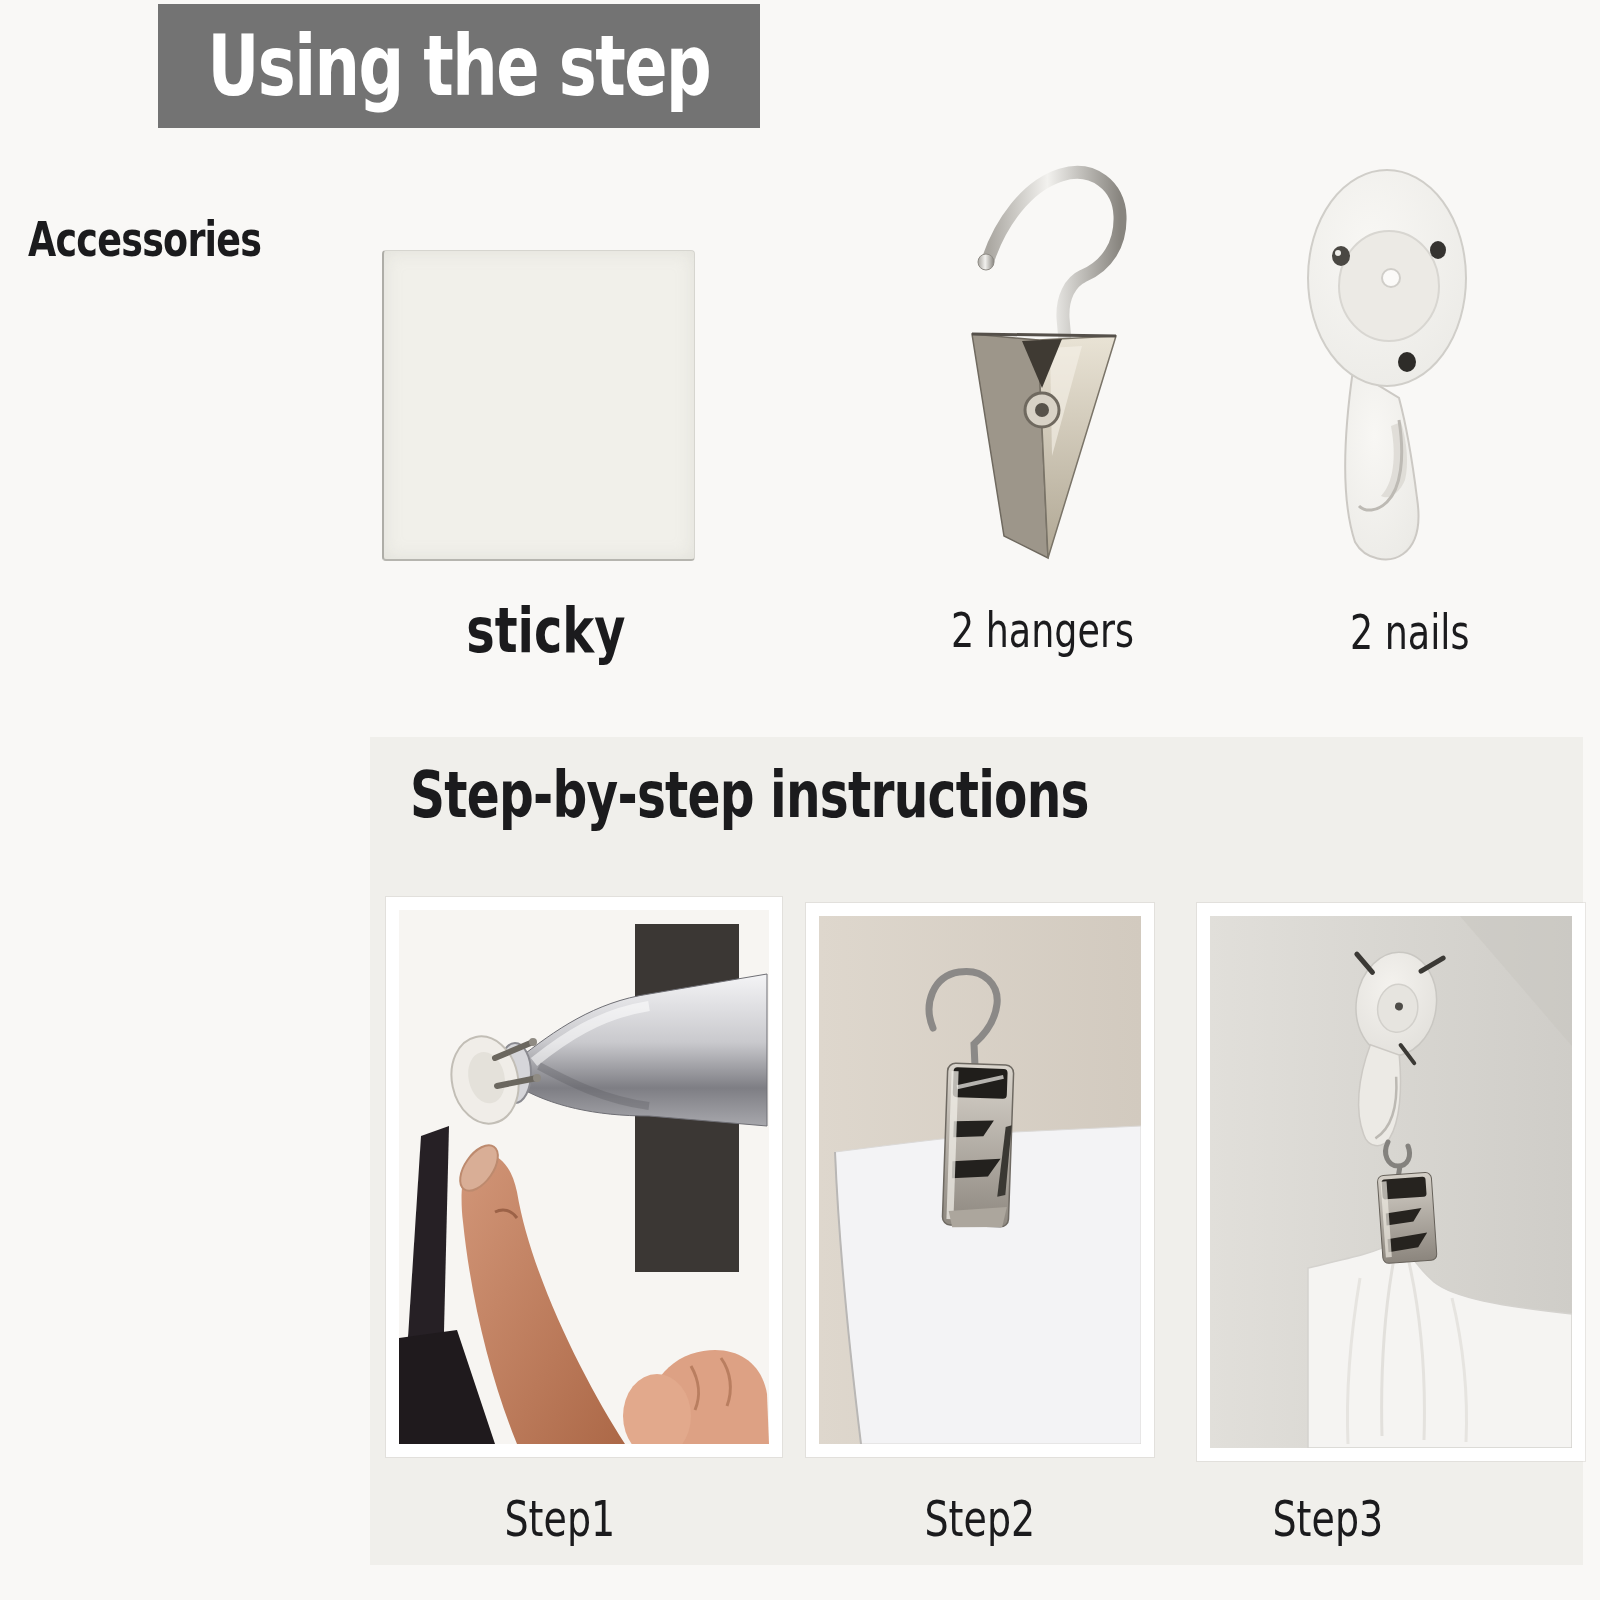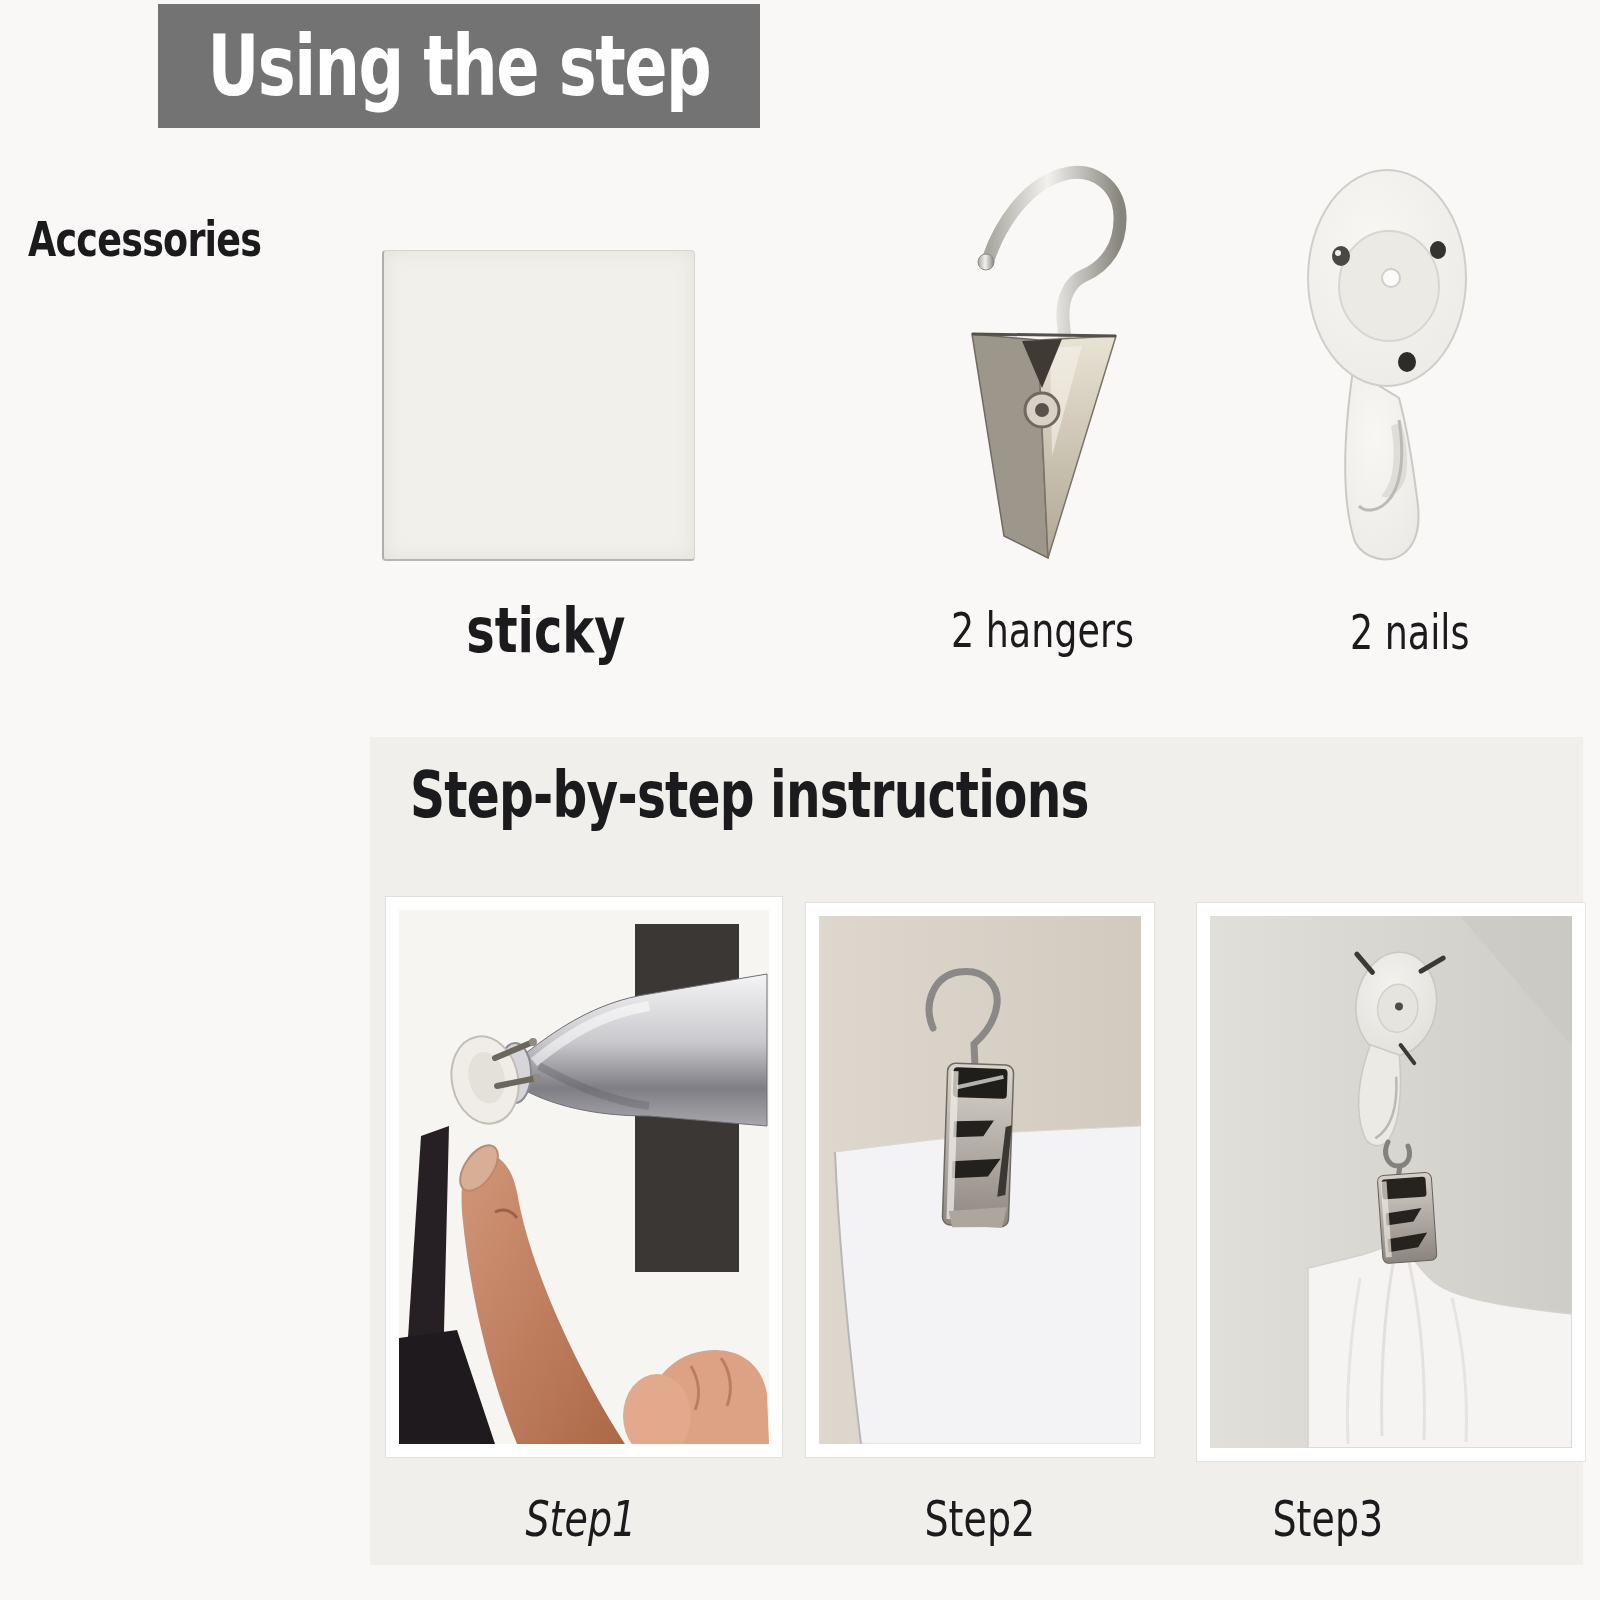--- a/index.html
+++ b/index.html
@@ -41,21 +41,21 @@
   }
   #instructions-heading{left:394px;top:758px;font-size:64px;font-weight:bold;letter-spacing:-1px;margin-left:16px;}
 
   .photo-card{background:#ffffff;box-shadow:0 0 0 1px rgba(200,198,192,.35);}
   #step1-card{left:386px;top:897px;width:396px;height:560px;padding:0;}
   #step2-card{left:806px;top:903px;width:348px;height:554px;}
   #step3-card{left:1197px;top:903px;width:388px;height:558px;}
   .photo-card svg{position:absolute;left:13px;top:13px;}
 
   .step-label{font-size:50px;}
-  #step1-label{left:461px;top:1490px;width:240px;font-style:italic;}
+  #step1-label{left:440px;top:1490px;width:240px;}
   #step2-label{left:860px;top:1490px;width:240px;text-decoration:underline;}
   #step3-label{left:1208px;top:1490px;width:240px;}
 </style>
 </head>
 <body>
 
 <div id="banner" class="abs" style="background:#737373;">
   <span class="t cond-c">Using the step</span>
 </div>
 

